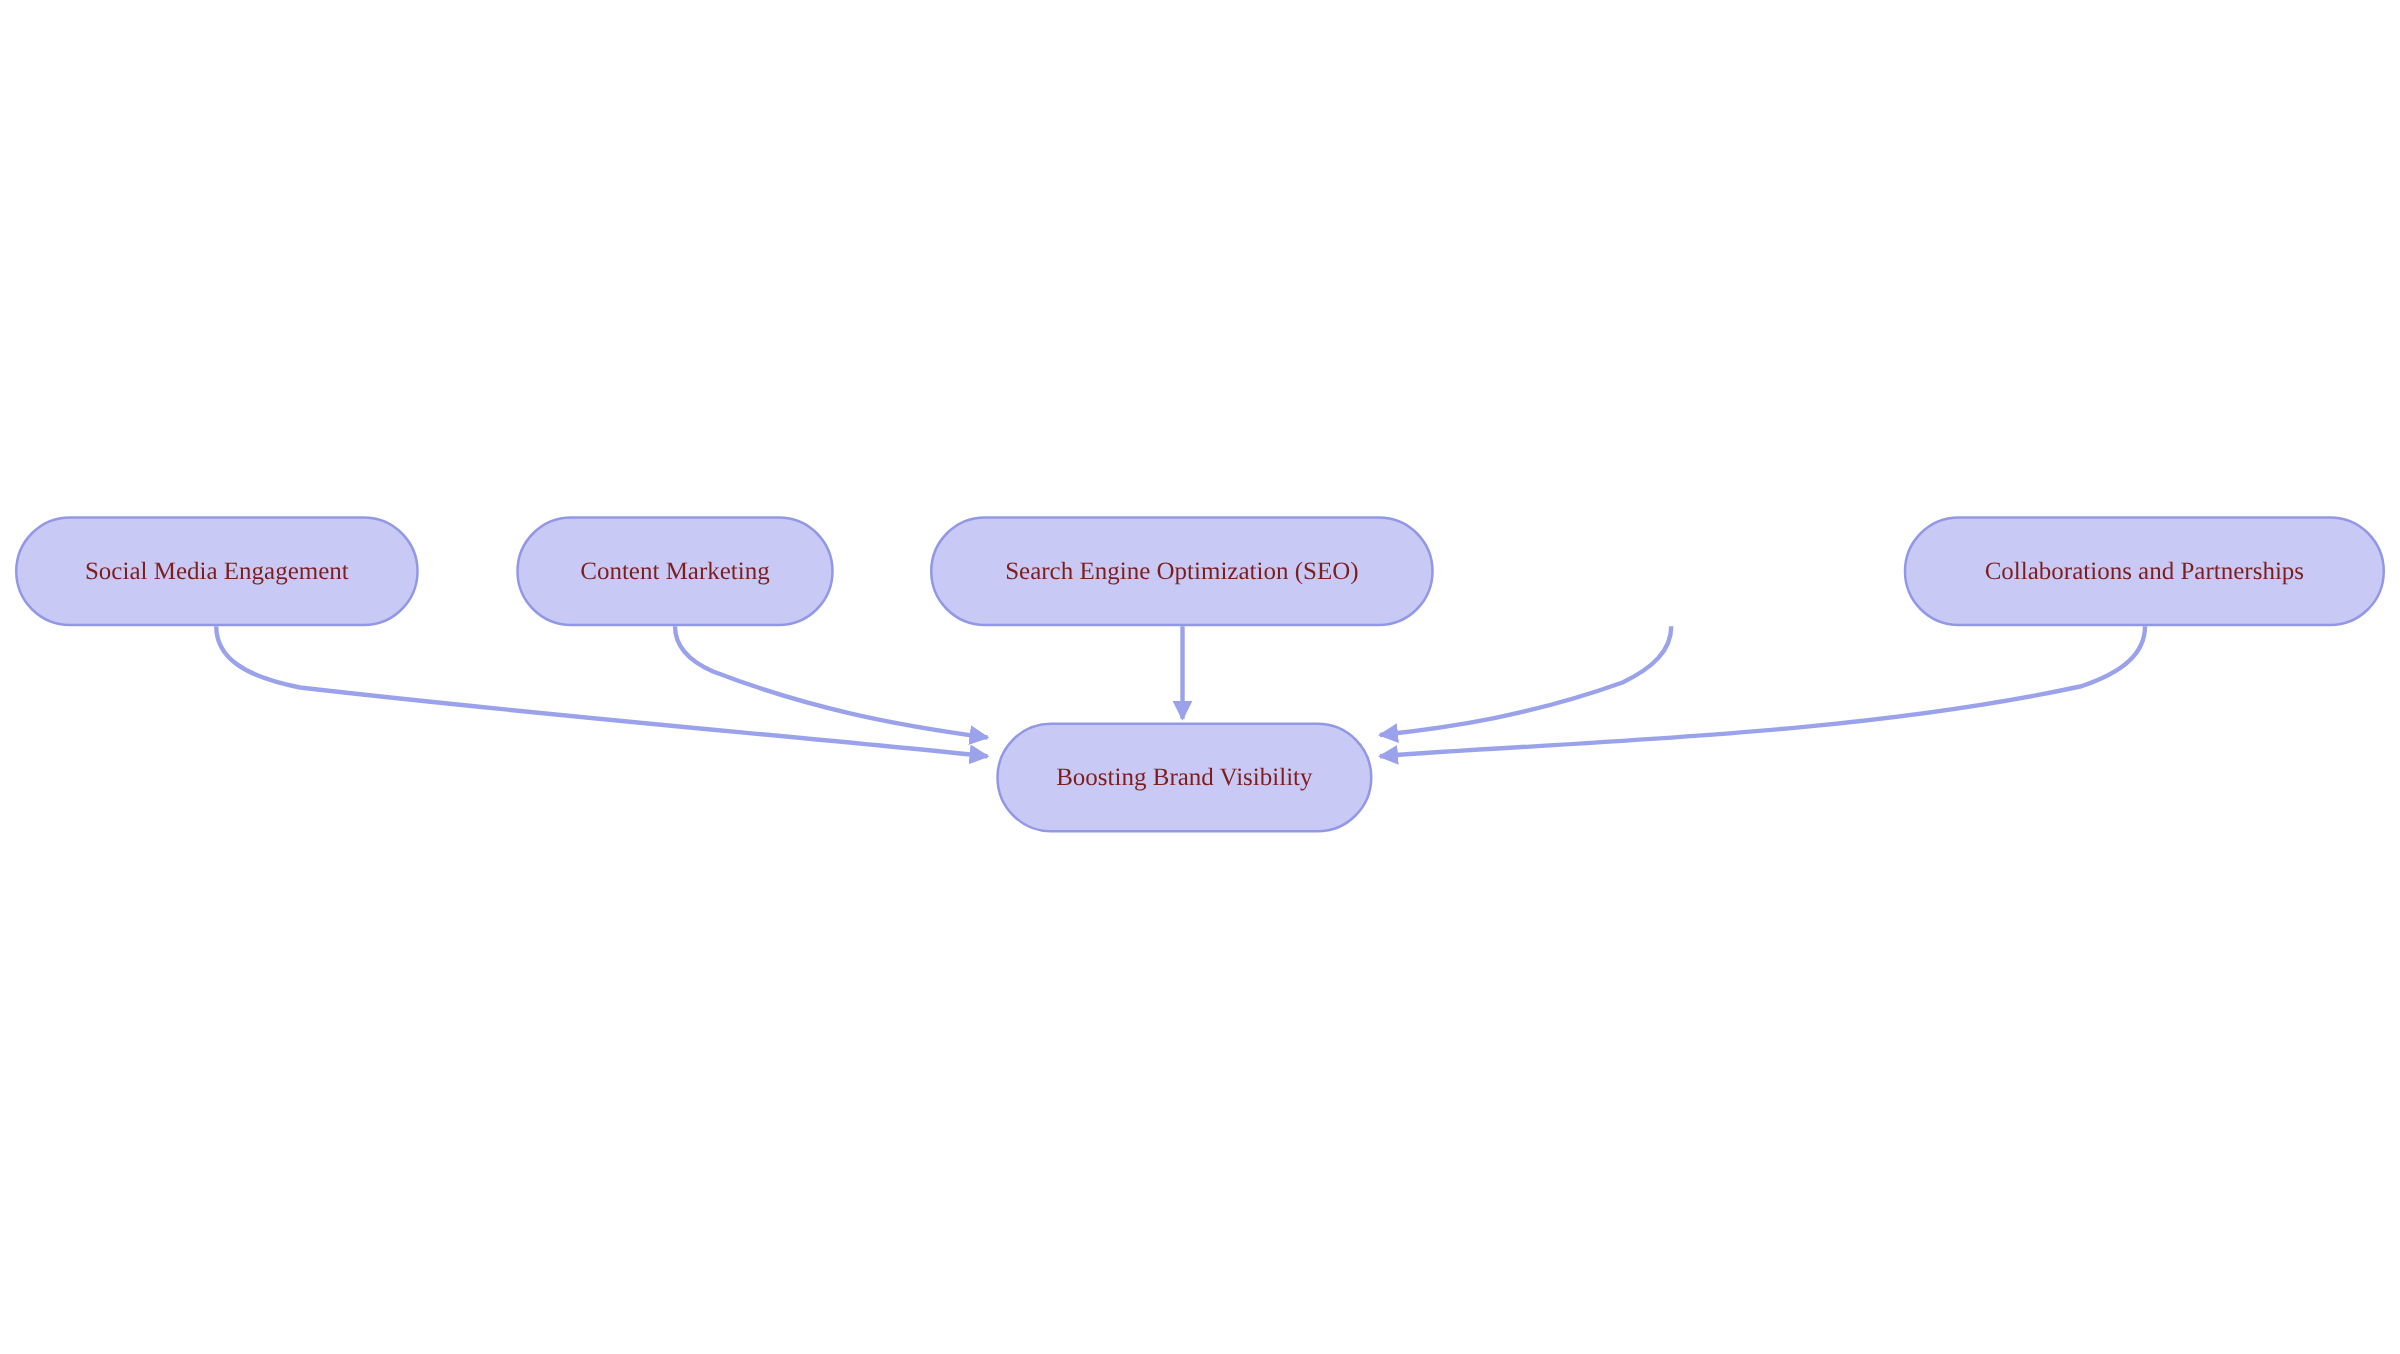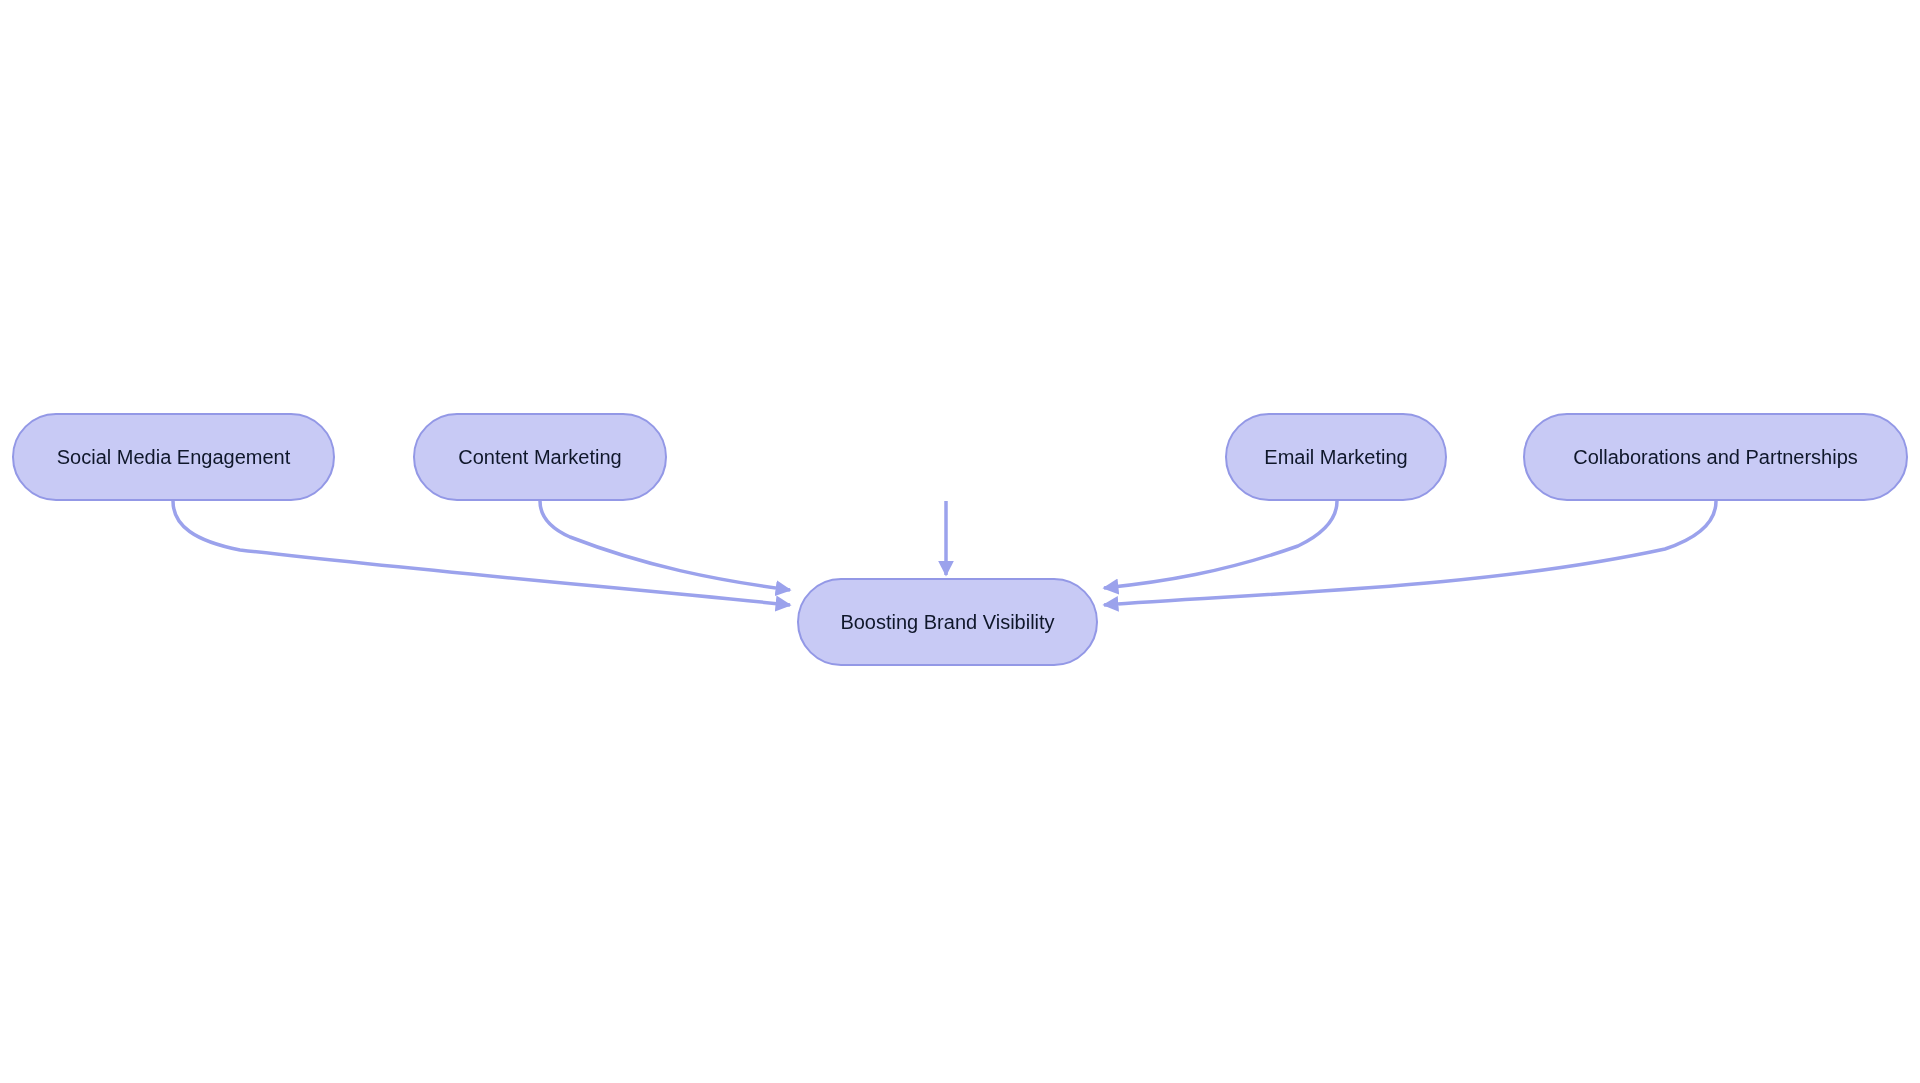--- a/index.html
+++ b/index.html
@@ -29,24 +29,25 @@
   }
   .node {
     position: absolute;
     box-sizing: border-box;
     background: #c8caf5;
     border: 2px solid #9398e6;
     border-radius: 44px;
     display: flex;
     align-items: center;
     justify-content: center;
-    color: #0f172a;
+    color: #7f1d1d;
     font-size: 20px;
     white-space: nowrap;
     line-height: 1;
+    font-family: Liberation Serif, serif;
   }
   .node span {
     display: block;
   }
 </style>
 </head>
 <body>
 
 <div class="canvas">
 
@@ -69,24 +70,24 @@
   </svg>
 
   <div class="node" style="left:12px;  top:413px; width:323px; height:88px">
     <span>Social Media Engagement</span>
   </div>
 
   <div class="node" style="left:413px; top:413px; width:254px; height:88px">
     <span>Content Marketing</span>
   </div>
 
+  <div class="node" style="left:744px; top:413px; width:403px; height:88px">
+    <span>Search Engine Optimization (SEO)</span>
+  </div>
 
-  <div class="node" style="left:1225px; top:413px; width:222px; height:88px">
-    <span>Email Marketing</span>
-  </div>
 
   <div class="node" style="left:797px; top:578px; width:301px; height:88px">
     <span>Boosting Brand Visibility</span>
   </div>
 
   <div class="node" style="left:1523px; top:413px; width:385px; height:88px">
     <span>Collaborations and Partnerships</span>
   </div>
 
 </div>

